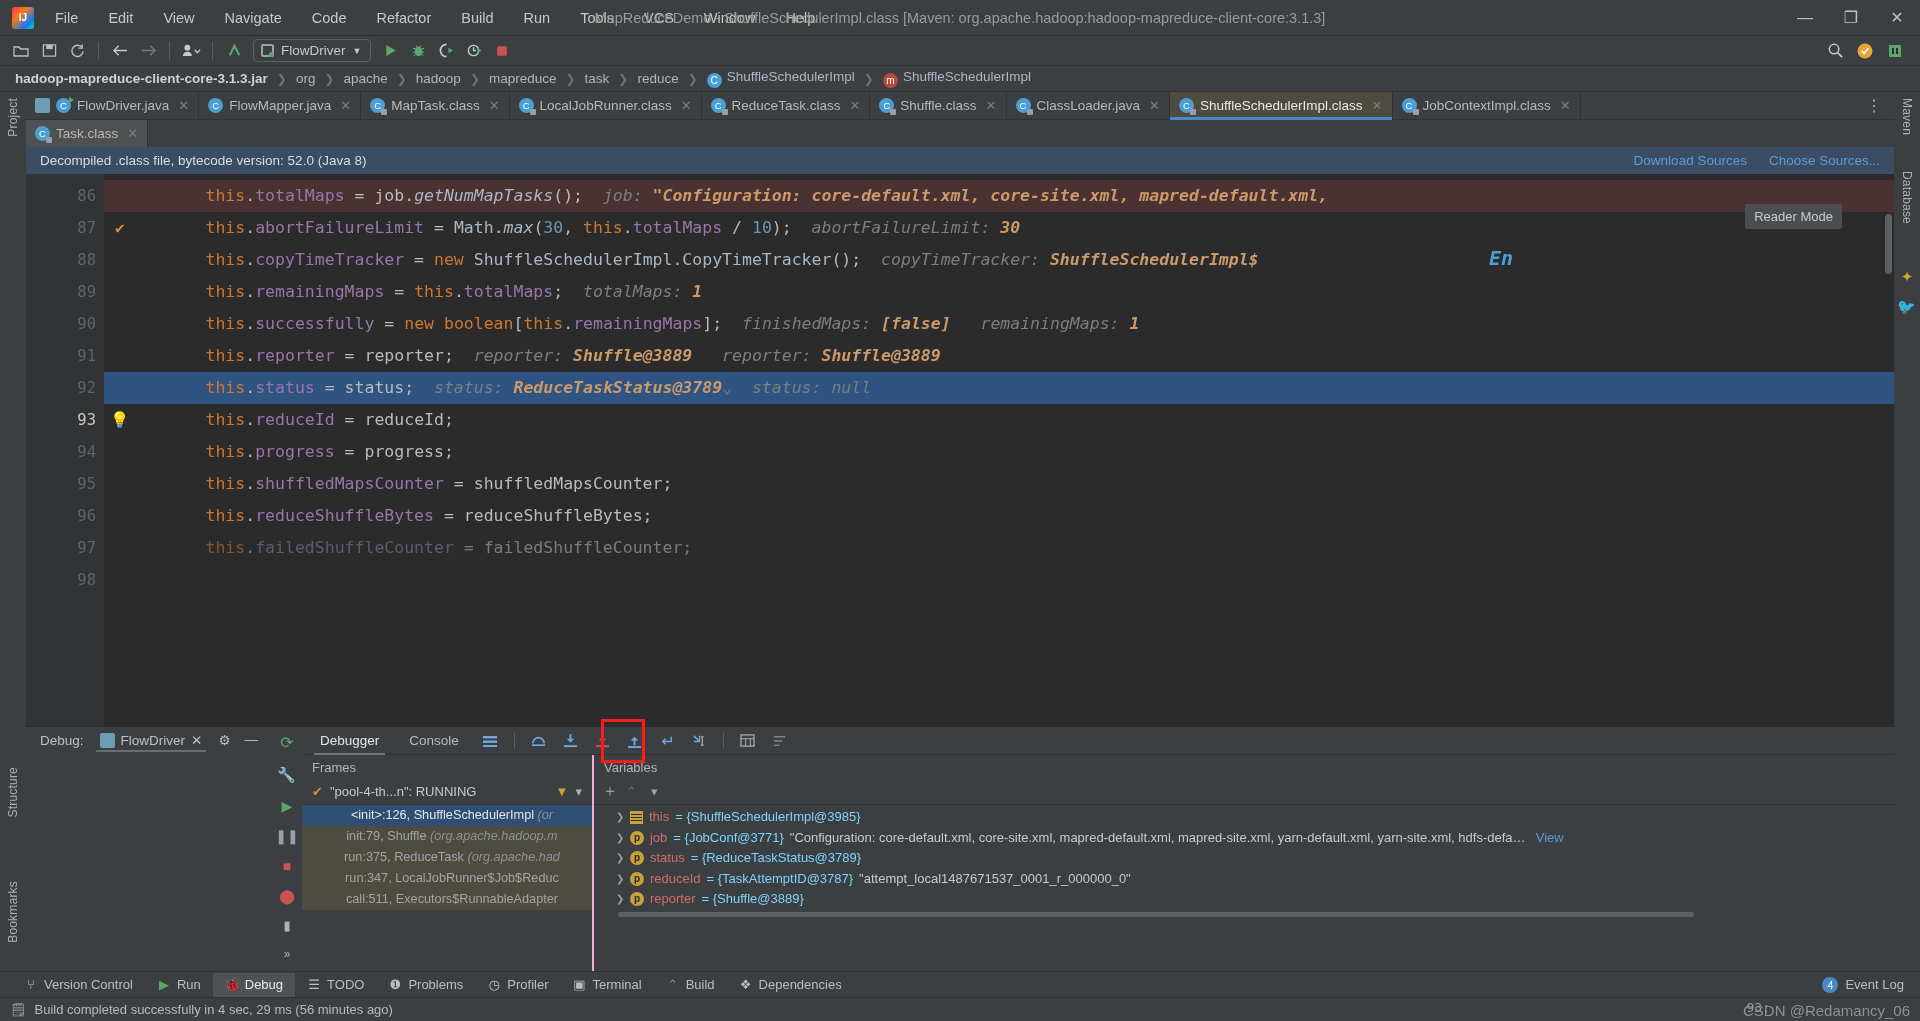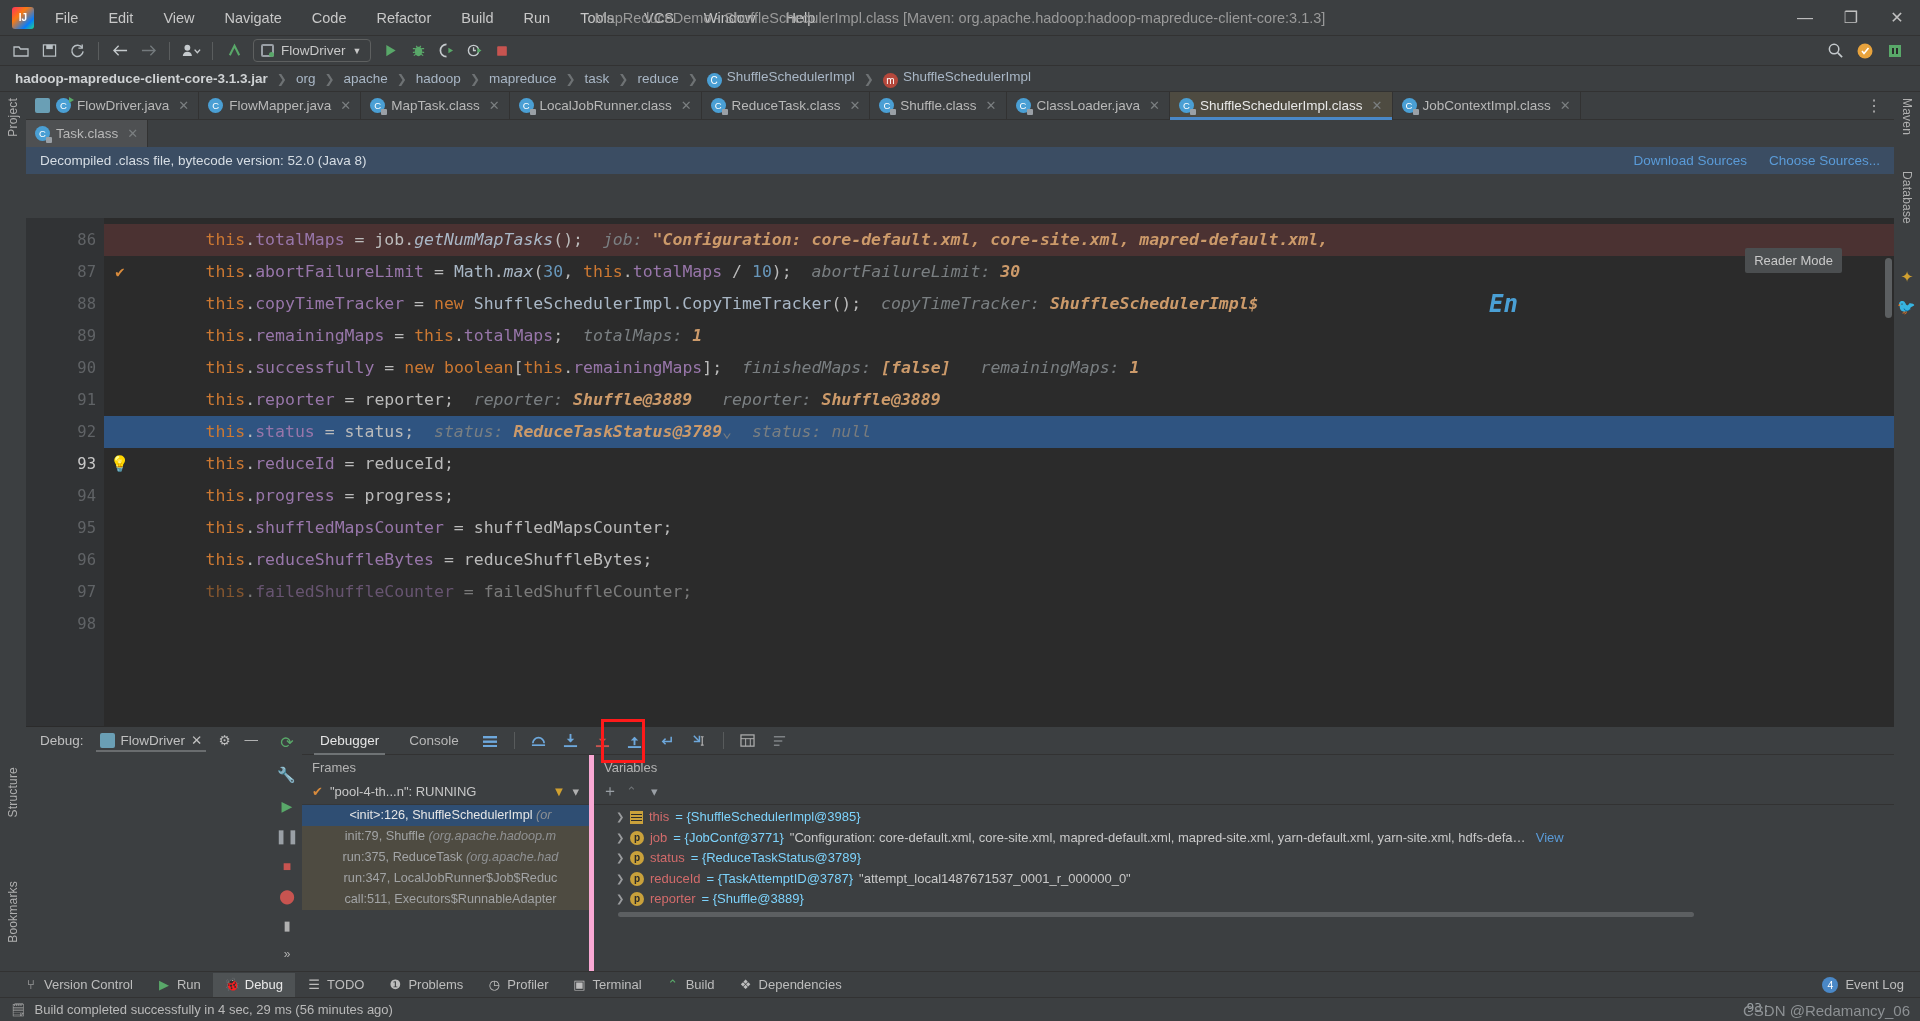--- a/index.html
+++ b/index.html
@@ -78,21 +78,21 @@
   .tabrow2 .tab{ background:#4e5052; }
 
   
   .notif{ height:27px;flex:0 0 27px; background:#3b4d63; display:flex;align-items:center;
      padding:0 14px; font-size:13.5px; color:#d6dde4; }
   .notif .links{ margin-left:auto; display:flex; gap:22px; }
   .notif a{ color:#5a9bd8; text-decoration:none; }
 
   
   .codearea{ flex:1 1 auto; display:flex; background:#2b2b2b; position:relative; min-height:0;
-     overflow:hidden; font-family:"DejaVu Sans Mono", monospace; font-size:16.5px;margin-top:44px; }
+     overflow:hidden; font-family:"DejaVu Sans Mono", monospace; font-size:16.5px; }
   .gutter{ width:78px; flex:0 0 78px; background:#313335; color:#606366; text-align:right;
      padding-top:6px; }
   .gutline{ height:32px; line-height:32px; padding-right:8px; position:relative; font-size:15.5px;}
   .gmark{ position:absolute; right:-28px; top:0; width:24px; text-align:center; }
   .codecol{ flex:1 1 auto; padding-top:6px; position:relative; overflow:hidden; }
   .cline{ height:32px; line-height:32px; padding-left:22px; white-space:pre; }
   .cline.err{ background:#4b3232; }
   .cline.cur{ background:#2f5481; }
   .k{ color:#cc7832; } .cls{ color:#ffc66d; } .typ{ color:#a9b7c6; }
   .fld{ color:#9876aa; } .num{ color:#6897bb; }
@@ -120,21 +120,21 @@
   .dbg-main{ flex:1 1 auto; display:flex;flex-direction:column; min-width:0;}
   .dbg-toolbar{ height:28px;flex:0 0 28px; display:flex;align-items:center;gap:6px;padding-left:6px;
      font-size:13.5px; border-bottom:1px solid #323232; position:relative;}
   .dtab{ padding:0 12px; height:26px; display:flex;align-items:center; color:#b8b8b8; position:relative;}
   .dtab.sel{ color:#e6e6e6; }
   .dtab.sel:after{ content:'';position:absolute;left:6px;right:6px;bottom:-1px;height:2px;background:#6f7375;}
   .dsep{ width:1px;height:17px;background:#585b5c;margin:0 5px;}
   .dicon{ width:26px;height:24px;display:flex;align-items:center;justify-content:center;color:#6ea8dc;}
   .redbox{ position:absolute; border:3px solid #ff1a1a; width:44px; height:44px; left:299px; top:-8px;}
   .panes{ flex:1 1 auto; display:flex; min-height:0;}
-  .frames{ width:292px; flex:0 0 292px; display:flex;flex-direction:column; border-right:5px solid #f9a8d4;}
+  .frames{ width:292px; flex:0 0 292px; display:flex;flex-direction:column; border-right:2px solid #f9a8d4;}
   .pane-title{ height:24px;flex:0 0 24px; display:flex;align-items:center;padding-left:10px;
      font-size:13px;color:#b4b4b4;}
   .thread{ height:26px; display:flex;align-items:center;gap:7px;padding-left:10px;font-size:13px;
      color:#c8c8c8; border-bottom:1px solid #353739;}
   .framelist{ flex:1 1 auto; overflow:hidden; font-size:12.7px;text-align:center;}
   .frm{ height:21px; line-height:21px; padding-left:10px; color:#a2a4a6; white-space:nowrap;
      overflow:hidden; background:#4e4b41;}
   .frm.sel{ background:#2f4e73; color:#e6e6e6; }
   .frm i{ color:#8f9193; }
   .vars{ flex:1 1 auto; display:flex;flex-direction:column; min-width:0;}
@@ -424,21 +424,21 @@
           <div class="cline">        <span class="k">this</span>.<span class="fld">remainingMaps</span> = <span class="k">this</span>.<span class="fld">totalMaps</span>;  <span class="hint">totalMaps: </span><span class="hintv">1</span></div>
           <div class="cline">        <span class="k">this</span>.<span class="fld">successfully</span> = <span class="k">new</span> <span class="k">boolean</span>[<span class="k">this</span>.<span class="fld">remainingMaps</span>];  <span class="hint">finishedMaps: </span><span class="hintv">[false]</span>   <span class="hint">remainingMaps: </span><span class="hintv">1</span></div>
           <div class="cline">        <span class="k">this</span>.<span class="fld">reporter</span> = reporter;  <span class="hint">reporter: </span><span class="hintv">Shuffle@3889</span>   <span class="hint">reporter: </span><span class="hintv">Shuffle@3889</span></div>
           <div class="cline cur">        <span class="k">this</span>.<span class="fld">status</span> = status;  <span class="hint">status: </span><span class="hintv">ReduceTaskStatus@3789</span><span class="hintn">⌄</span>  <span class="hint">status: </span><span class="hintn">null</span></div>
           <div class="cline">        <span class="k">this</span>.<span class="fld">reduceId</span> = reduceId;</div>
           <div class="cline">        <span class="k">this</span>.<span class="fld">progress</span> = progress;</div>
           <div class="cline">        <span class="k">this</span>.<span class="fld">shuffledMapsCounter</span> = shuffledMapsCounter;</div>
           <div class="cline">        <span class="k">this</span>.<span class="fld">reduceShuffleBytes</span> = reduceShuffleBytes;</div>
           <div class="cline" style="opacity:.55">        <span class="k">this</span>.<span class="fld">failedShuffleCounter</span> = failedShuffleCounter;</div>
           <div class="scrollbar"></div>
-          <div class="enbadge" style="left:1385px; top:72px; font-size:24px; font-family:'DejaVu Sans Mono',monospace;">En</div>
+          <div class="enbadge" style="left:1385px; top:72px; font-size:20px; font-family:'DejaVu Sans Mono',monospace;">En</div>
           <div class="readermode">Reader Mode</div>
         </div>
       </div>
 
       <div class="debugpanel">
         <div class="dbg-head">
           <span>Debug:</span>
           <span class="dbg-tabchip">
             <span class="ticon sq"></span>
             <span>FlowDriver</span>

